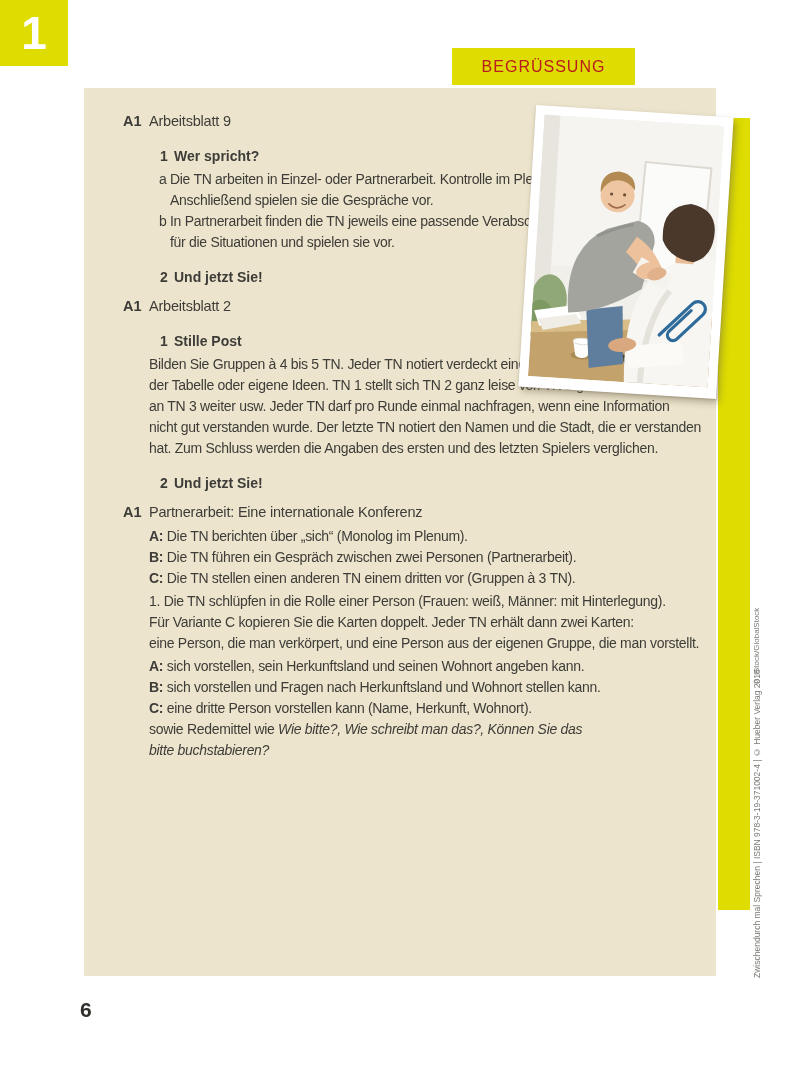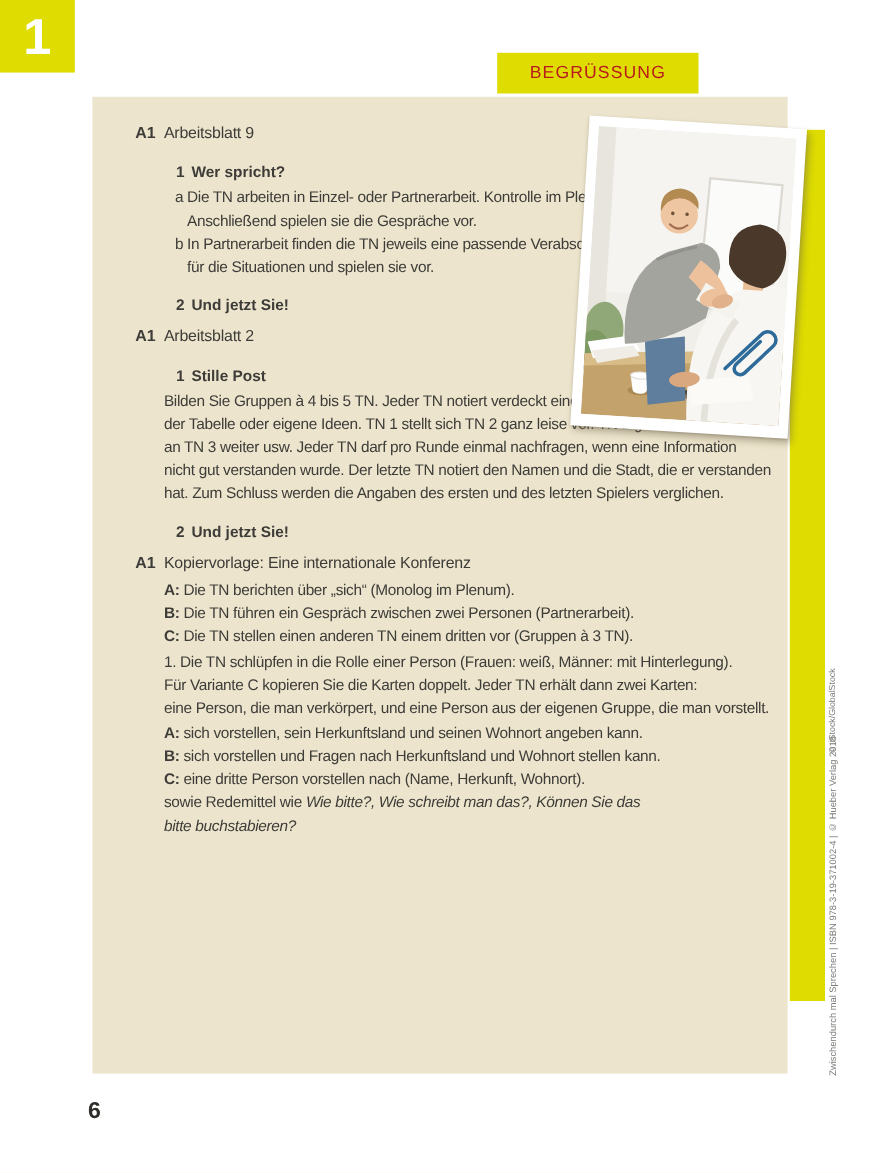--- a/index.html
+++ b/index.html
@@ -100,30 +100,30 @@
         <div class="section-heading"><span class="sec-label">A1</span><span class="sec-title">Arbeitsblatt 2</span></div>
         <div class="subhead"><span class="num">1</span><span class="sh-text">Stille Post</span></div>
         <div class="block-para"><span class="run">Bilden Sie Gruppen à 4 bis 5 TN. Jeder TN notiert verdeckt einen Namen und eine Stadt aus
 der Tabelle oder eigene Ideen. TN 1 stellt sich TN 2 ganz leise vor. TN 2 gibt die Information
 an TN 3 weiter usw. Jeder TN darf pro Runde einmal nachfragen, wenn eine Information
 nicht gut verstanden wurde. Der letzte TN notiert den Namen und die Stadt, die er verstanden
 hat. Zum Schluss werden die Angaben des ersten und des letzten Spielers verglichen.</span></div>
         <div class="subhead"><span class="num">2</span><span class="sh-text">Und jetzt Sie!</span></div>
       </section>
       <section class="section">
-        <div class="section-heading"><span class="sec-label">A1</span><span class="sec-title">Kopiervorlage: Eine internationale Konferenz</span></div>
+        <div class="section-heading"><span class="sec-label">A1</span><span class="sec-title">Partnerarbeit: Eine internationale Konferenz</span></div>
         <div class="block-para"><span class="run b">A:</span><span class="run"> Die TN berichten über „sich“ (Monolog im Plenum).
 </span><span class="run b">B:</span><span class="run"> Die TN führen ein Gespräch zwischen zwei Personen (Partnerarbeit).
 </span><span class="run b">C:</span><span class="run"> Die TN stellen einen anderen TN einem dritten vor (Gruppen à 3 TN).</span></div>
         <div class="block-para"><span class="run">1. Die TN schlüpfen in die Rolle einer Person (Frauen: weiß, Männer: mit Hinterlegung).
 Für Variante C kopieren Sie die Karten doppelt. Jeder TN erhält dann zwei Karten:
 eine Person, die man verkörpert, und eine Person aus der eigenen Gruppe, die man vorstellt.</span></div>
         <div class="block-para"><span class="run b">A:</span><span class="run"> sich vorstellen, sein Herkunftsland und seinen Wohnort angeben kann.
 </span><span class="run b">B:</span><span class="run"> sich vorstellen und Fragen nach Herkunftsland und Wohnort stellen kann.
-</span><span class="run b">C:</span><span class="run"> eine dritte Person vorstellen nach (Name, Herkunft, Wohnort).
+</span><span class="run b">C:</span><span class="run"> eine dritte Person vorstellen kann (Name, Herkunft, Wohnort).
 </span><span class="run">sowie Redemittel wie </span><span class="run i">Wie bitte?, Wie schreibt man das?, Können Sie das
 bitte buchstabieren?</span></div>
       </section>
     </div>
 
   <div class="photo-card">
     <svg width="180" height="262" viewBox="0 0 180 262">
       <rect width="180" height="262" fill="#f1efe9"></rect>
       <rect x="0" y="0" width="180" height="150" fill="#f5f4f0"></rect>
       <rect x="0" y="0" width="16" height="262" fill="#e8e5de"></rect>

